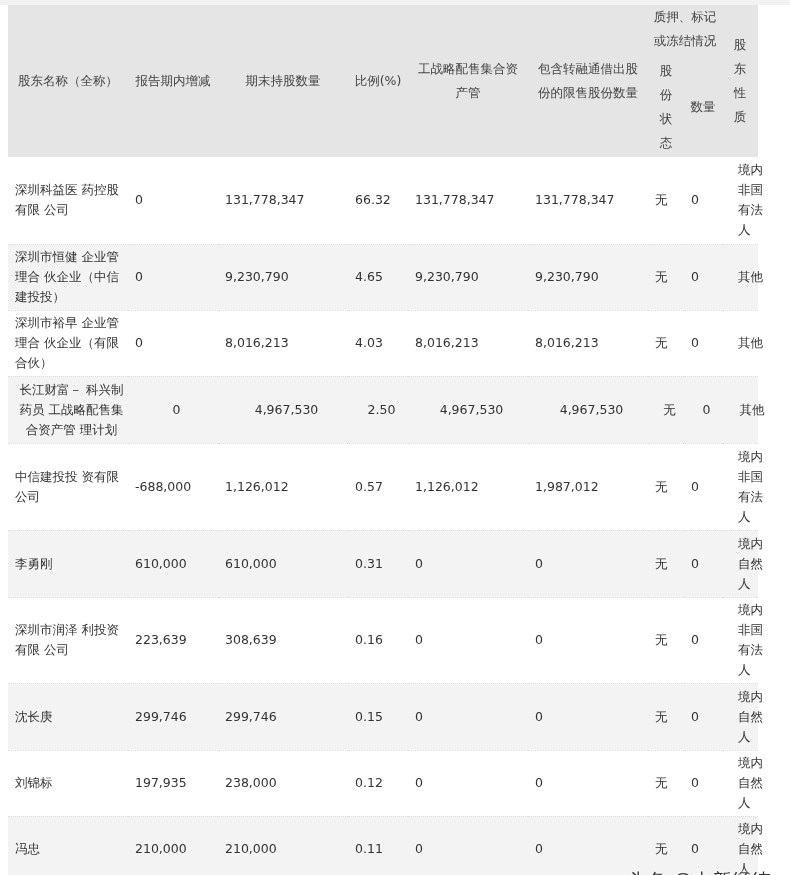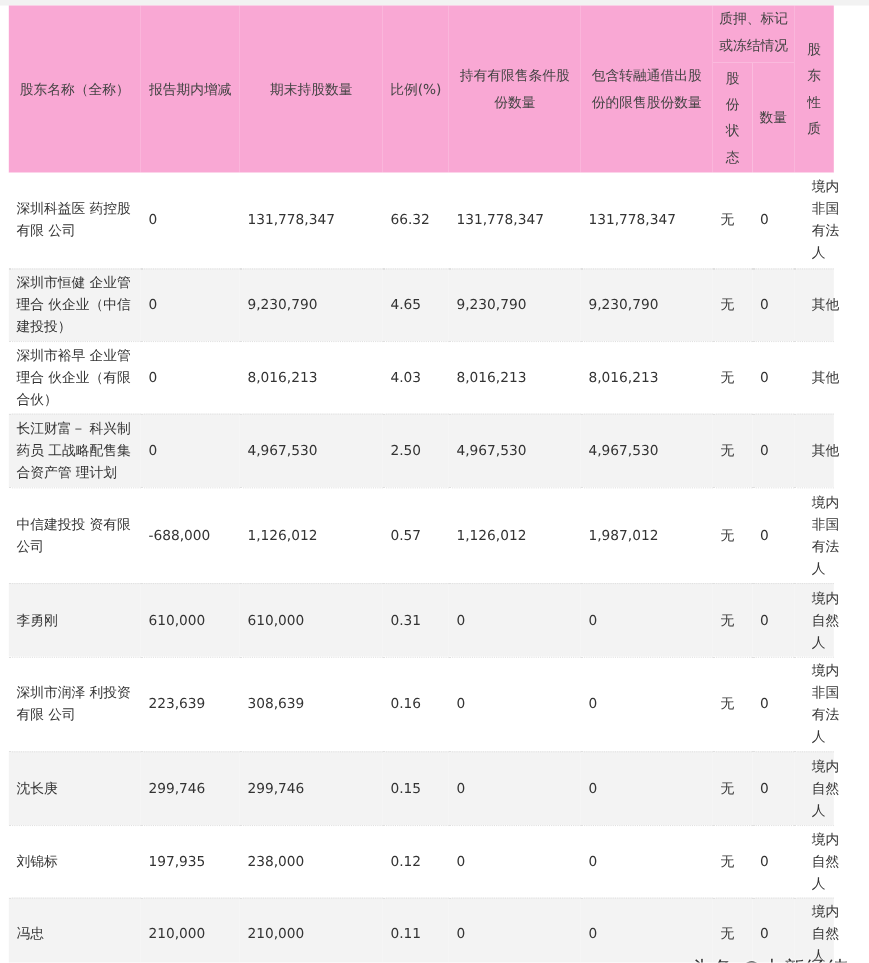--- a/index.html
+++ b/index.html
@@ -1,20 +1,20 @@
 <!DOCTYPE html>
 <html><head>
 <meta charset="utf-8">
 <style>
   * { box-sizing: border-box; margin: 0; padding: 0; }
   html, body { width: 790px; height: 875px; overflow: hidden; background: #ffffff; }
   body { font-family: "DejaVu Sans", "Liberation Sans", sans-serif; color: #333333; font-size: 12.5px; position: relative; }
   .topband { position: absolute; left: 0; top: 0; width: 790px; height: 5px; background: #f2f2f2; }
   table.holders { position: absolute; left: 8px; top: 5px; width: 750px; border-collapse: collapse; table-layout: fixed; }
-  thead th { background: #f9a8d4; font-weight: normal; color: #444; text-align: center; vertical-align: middle; line-height: 24px; font-size: 12.5px; padding: 0 4px; }
+  thead th { background: #e5e5e5; font-weight: normal; color: #444; text-align: center; vertical-align: middle; line-height: 24px; font-size: 12.5px; padding: 0 4px; }
   tbody td { vertical-align: middle; line-height: 20px; padding: 0 0 0 7px; font-size: 12.5px; color: #333; border-bottom: 1px dotted #e0e0e0; }
   tbody tr:nth-child(even) td { background: #f3f3f3; }
   tbody tr:nth-child(odd) td { background: #ffffff; }
   .nature { padding-left: 0; line-height: 20px; }
   .nature span { display:block; width: 28px; margin-left: 16px; word-break: break-all; }
   .vert { display: block; width: 14px; margin: 0 auto; line-height: 24px; word-break: break-all; }
   .watermark { position: absolute; left: 628px; top: 868px; font-size: 19px; color: #333; letter-spacing: 0.5px; text-shadow: 0 0 2px #fff, 0 0 3px #fff; }
 </style>
 </head>
 <body>
@@ -32,21 +32,21 @@
     <col style="width:36px">
     <col style="width:38px">
     <col style="width:36px">
   </colgroup>
   <thead>
     <tr style="height:52px">
       <th rowspan="2" style="height:152px">股东名称（全称）</th>
       <th rowspan="2">报告期内增减</th>
       <th rowspan="2">期末持股数量</th>
       <th rowspan="2">比例(%)</th>
-      <th rowspan="2">持有有限售条件股份数量</th>
+      <th rowspan="2">工战略配售集合资产管</th>
       <th rowspan="2">包含转融通借出股份的限售股份数量</th>
       <th colspan="2" style="vertical-align:top; padding:0 2px;">质押、标记或冻结情况</th>
       <th rowspan="2">
           <span class="vert">股东性质</span>
         </th>
     </tr>
     <tr>
       <th style="padding:0">
           <span class="vert">股份状态</span>
         </th>
@@ -86,21 +86,21 @@
         <td>8,016,213</td>
         <td>4.03</td>
         <td>8,016,213</td>
         <td>8,016,213</td>
         <td>无</td>
         <td>0</td>
         <td class="nature">
           <span>其他</span>
         </td>
       </tr>
-      <tr style="height: 67px;">
+      <tr style="height: 67px; text-align: center;">
         <td>长江财富－ 科兴制药员 工战略配售集合资产管 理计划</td>
         <td>0</td>
         <td>4,967,530</td>
         <td>2.50</td>
         <td>4,967,530</td>
         <td>4,967,530</td>
         <td>无</td>
         <td>0</td>
         <td class="nature">
           <span>其他</span>

